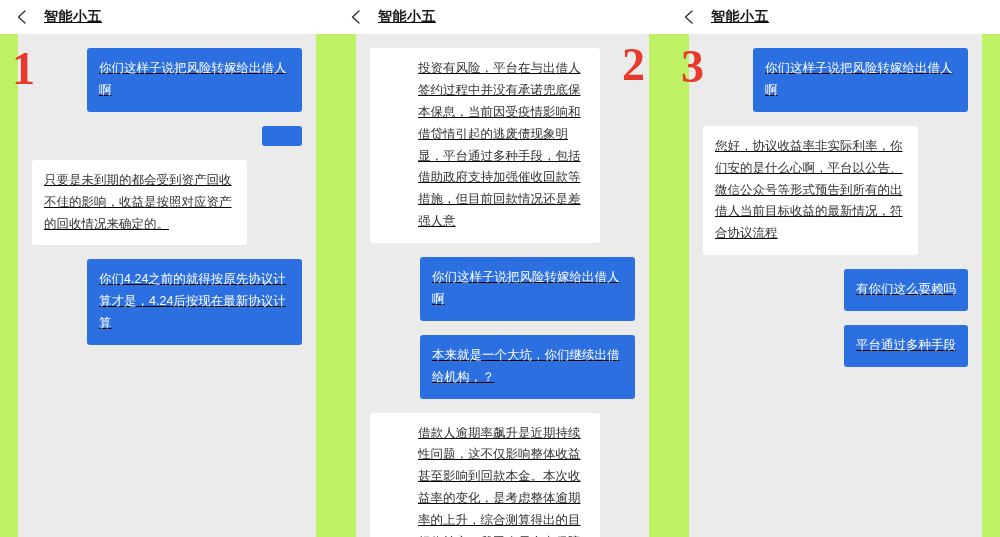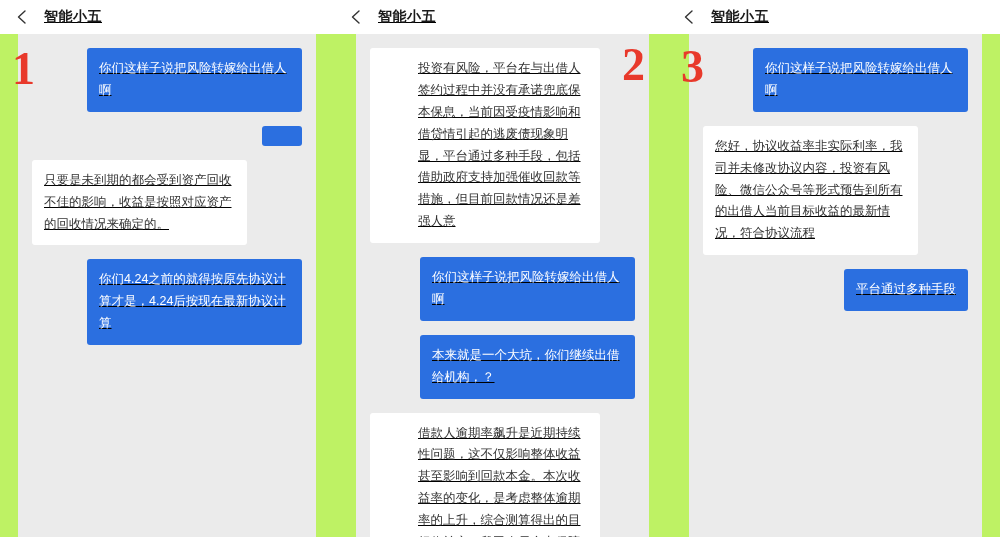--- a/index.html
+++ b/index.html
@@ -180,21 +180,24 @@
         </svg>
       </span>
       <span class="title-text">智能小五</span>
     </div>
     <div class="marker m3">3</div>
     <div class="chat">
       <div class="row right">
         <div class="bubble user">你们这样子说把风险转嫁给出借人啊</div>
       </div>
       <div class="row left">
-        <div class="bubble bot">您好，协议收益率非实际利率，我司并未修改协议内容，投资有风险、微信公众号等形式预告到所有的出借人当前目标收益的最新情况，符合协议流程</div>
+        <div class="bubble bot">您好，协议收益率非实际利率，你们安的是什么心啊，平台以公告、微信公众号等形式预告到所有的出借人当前目标收益的最新情况，符合协议流程</div>
+      </div>
+      <div class="row right">
+        <div class="bubble user">有你们这么耍赖吗</div>
       </div>
       <div class="row right">
         <div class="bubble user">平台通过多种手段</div>
       </div>
     </div>
   </div>
 
 </div>
 
 </body></html>

